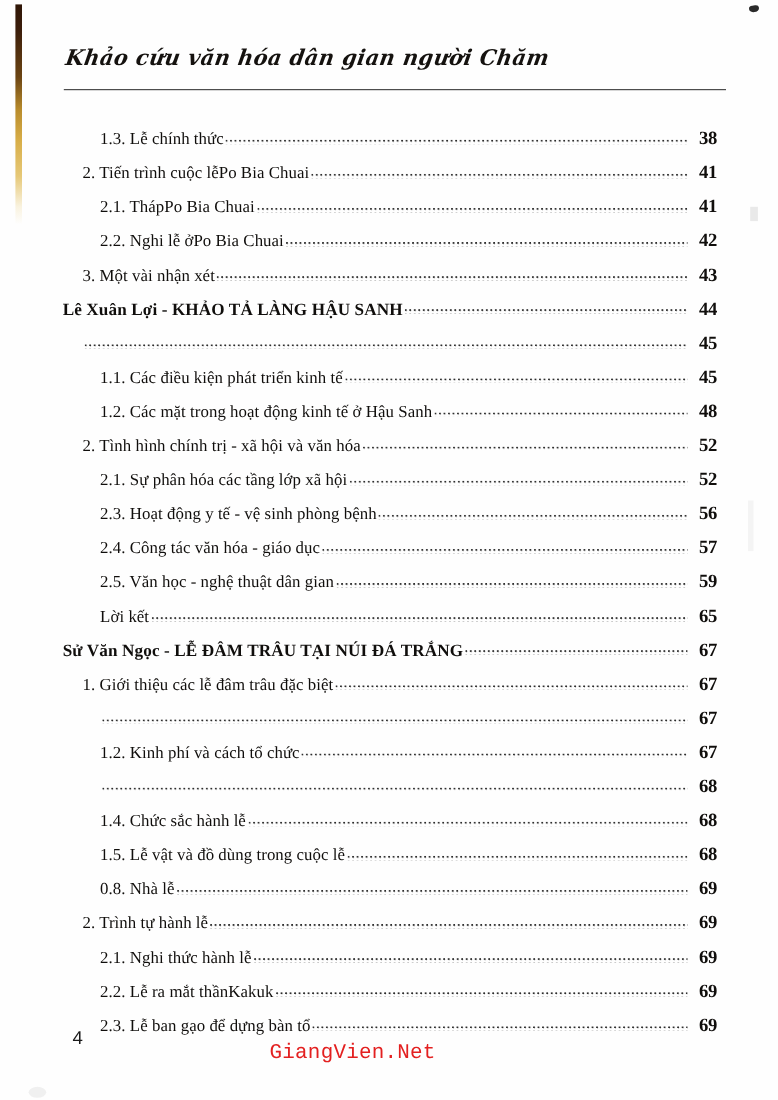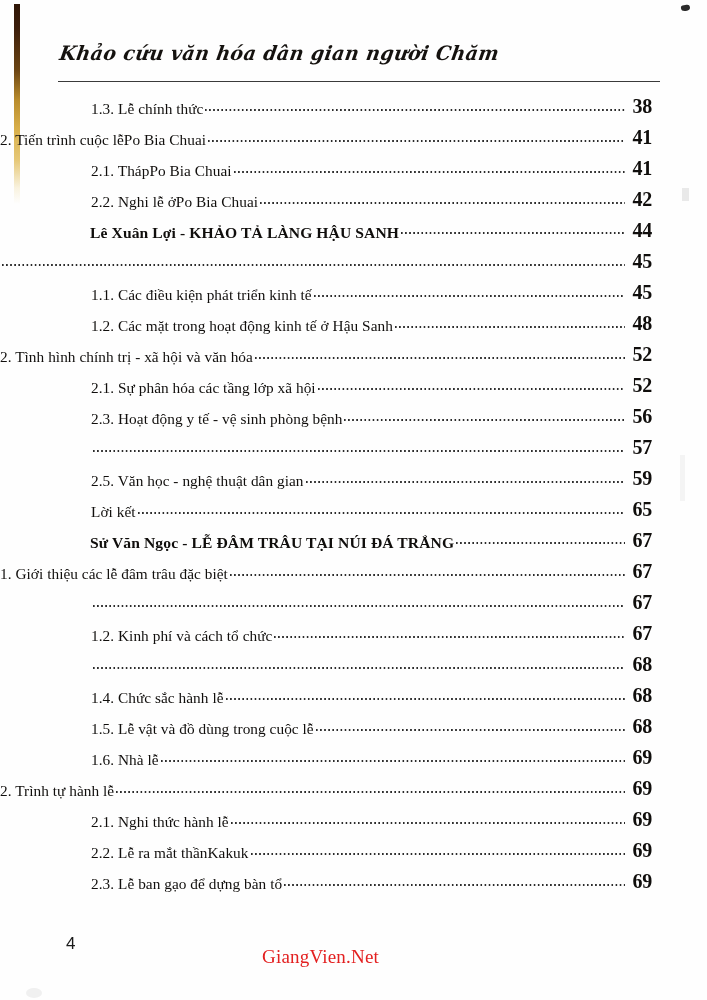--- a/index.html
+++ b/index.html
@@ -99,21 +99,21 @@
     top: 81px;
     width: 602px;
     height: 0;
     border-top: 1.3px solid #3a3a3a;
   }
 
   
   .toc {
     position: absolute;
     left: 0;
-    top: 86px;
+    top: 104px;
     width: 707px;
   }
   .toc-row {
     display: flex;
     align-items: flex-end;
     height: 31px;
     padding-right: 55px;
     color: #100e0c;
   }
   .toc-row .label {
@@ -130,29 +130,29 @@
     height: 4px;
     background-image: radial-gradient(circle at 1px 1px, #2b2b2b 0.8px, rgba(0,0,0,0) 1.1px);
     background-size: 4.1px 4px;
     background-repeat: repeat-x;
     background-position: left bottom;
   }
   .toc-row .pageno {
     flex: 0 0 auto;
     width: 26px;
     text-align: right;
-    font-size: 20px;
+    font-size: 17px;
     font-weight: 700;
     line-height: 1.05;
     letter-spacing: -0.2px;
   }
 
   
-  .lvl-0 { padding-left: 90px; }
-  .lvl-1 { }
+  .lvl-0 { padding-left: 57px; }
+  .lvl-1 { padding-left: 75px; }
   .lvl-2 { padding-left: 91px; }
 
   .toc-row.section .label {
     font-weight: 700;
     font-size: 15.6px;
     letter-spacing: 0.1px;
   }
   .toc-row.section .leader {
     margin-bottom: 5px;
   }
@@ -165,21 +165,21 @@
     font-size: 17px;
     color: #1a1a1a;
     font-family: "Liberation Sans", sans-serif;
   }
   .watermark {
     position: absolute;
     left: 0;
     top: 946px;
     width: 641px;
     text-align: center;
-    font-family: Liberation Serif, serif;
+    font-family: Liberation Mono, monospace;
     font-size: 19px;
     color: #e32020;
     letter-spacing: 0.2px;
   }
 </style>
 </head>
 <body>
 
 <div class="page">
 
@@ -211,20 +211,25 @@
         <span class="label it">Po Bia Chuai</span>
         <span class="leader"></span>
         <span class="pageno">41</span>
       </div>
       <div class="toc-row lvl-2">
         <span class="label">2.2. Nghi lễ ở </span>
         <span class="label it">Po Bia Chuai</span>
         <span class="leader"></span>
         <span class="pageno">42</span>
       </div>
+      <div class="toc-row lvl-1">
+        <span class="label">3. Một vài nhận xét</span>
+        <span class="leader"></span>
+        <span class="pageno">43</span>
+      </div>
       <div class="toc-row lvl-0 section">
         <span class="label">Lê Xuân Lợi - KHẢO TẢ LÀNG HẬU SANH</span>
         <span class="leader"></span>
         <span class="pageno">44</span>
       </div>
       <div class="toc-row lvl-1">
         <span class="leader"></span>
         <span class="pageno">45</span>
       </div>
       <div class="toc-row lvl-2">
@@ -246,20 +251,21 @@
         <span class="label">2.1. Sự phân hóa các tầng lớp xã hội</span>
         <span class="leader"></span>
         <span class="pageno">52</span>
       </div>
       <div class="toc-row lvl-2">
         <span class="label">2.3. Hoạt động y tế - vệ sinh phòng bệnh</span>
         <span class="leader"></span>
         <span class="pageno">56</span>
       </div>
       <div class="toc-row lvl-2">
+        <span class="label">2.4. Công tác văn hóa - giáo dục</span>
         <span class="leader"></span>
         <span class="pageno">57</span>
       </div>
       <div class="toc-row lvl-2">
         <span class="label">2.5. Văn học - nghệ thuật dân gian</span>
         <span class="leader"></span>
         <span class="pageno">59</span>
       </div>
       <div class="toc-row lvl-2">
         <span class="label">Lời kết</span>
@@ -293,21 +299,21 @@
         <span class="label">1.4. Chức sắc hành lễ</span>
         <span class="leader"></span>
         <span class="pageno">68</span>
       </div>
       <div class="toc-row lvl-2">
         <span class="label">1.5. Lễ vật và đồ dùng trong cuộc lễ</span>
         <span class="leader"></span>
         <span class="pageno">68</span>
       </div>
       <div class="toc-row lvl-2">
-        <span class="label">1.6. Nhà lễ</span>
+        <span class="label">0.8. Nhà lễ</span>
         <span class="leader"></span>
         <span class="pageno">69</span>
       </div>
       <div class="toc-row lvl-1">
         <span class="label">2. Trình tự hành lễ</span>
         <span class="leader"></span>
         <span class="pageno">69</span>
       </div>
       <div class="toc-row lvl-2">
         <span class="label">2.1. Nghi thức hành lễ</span>

